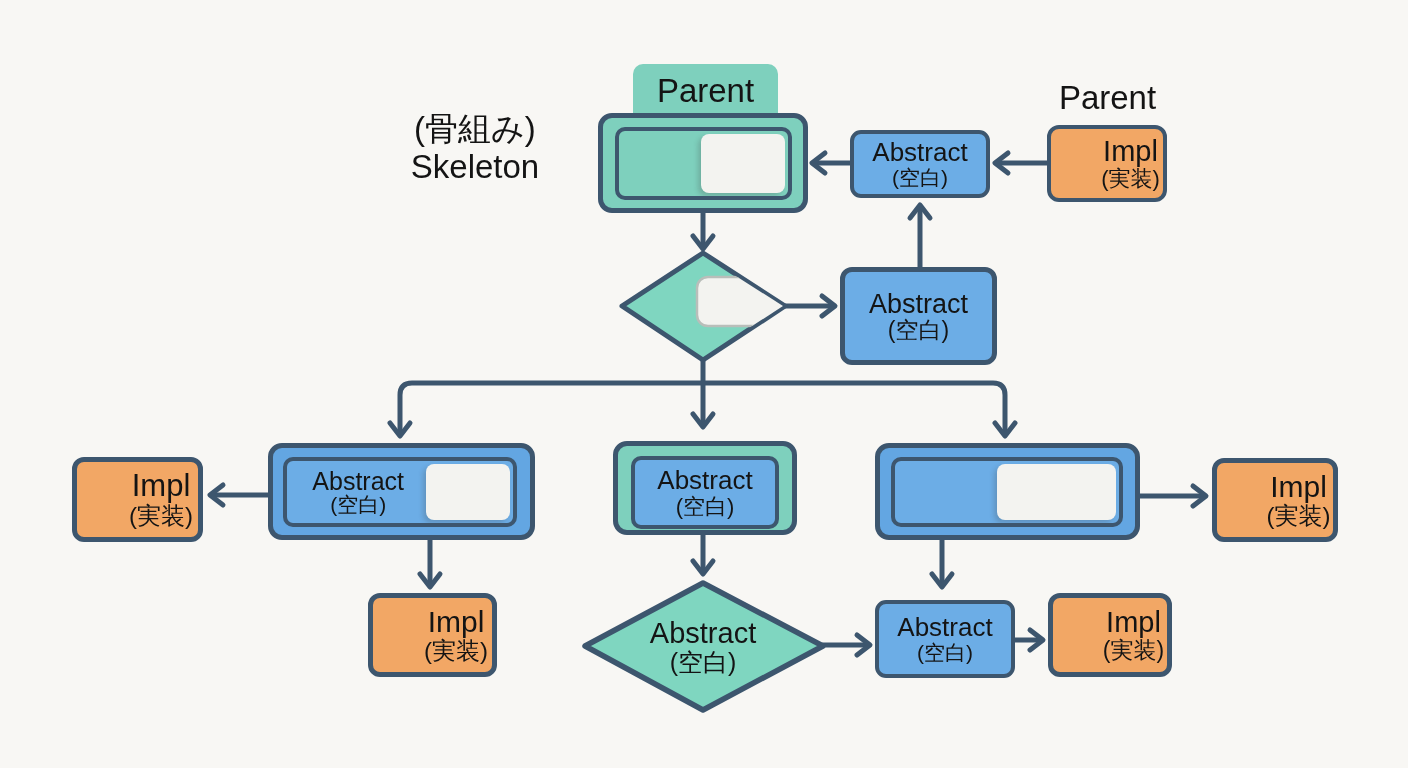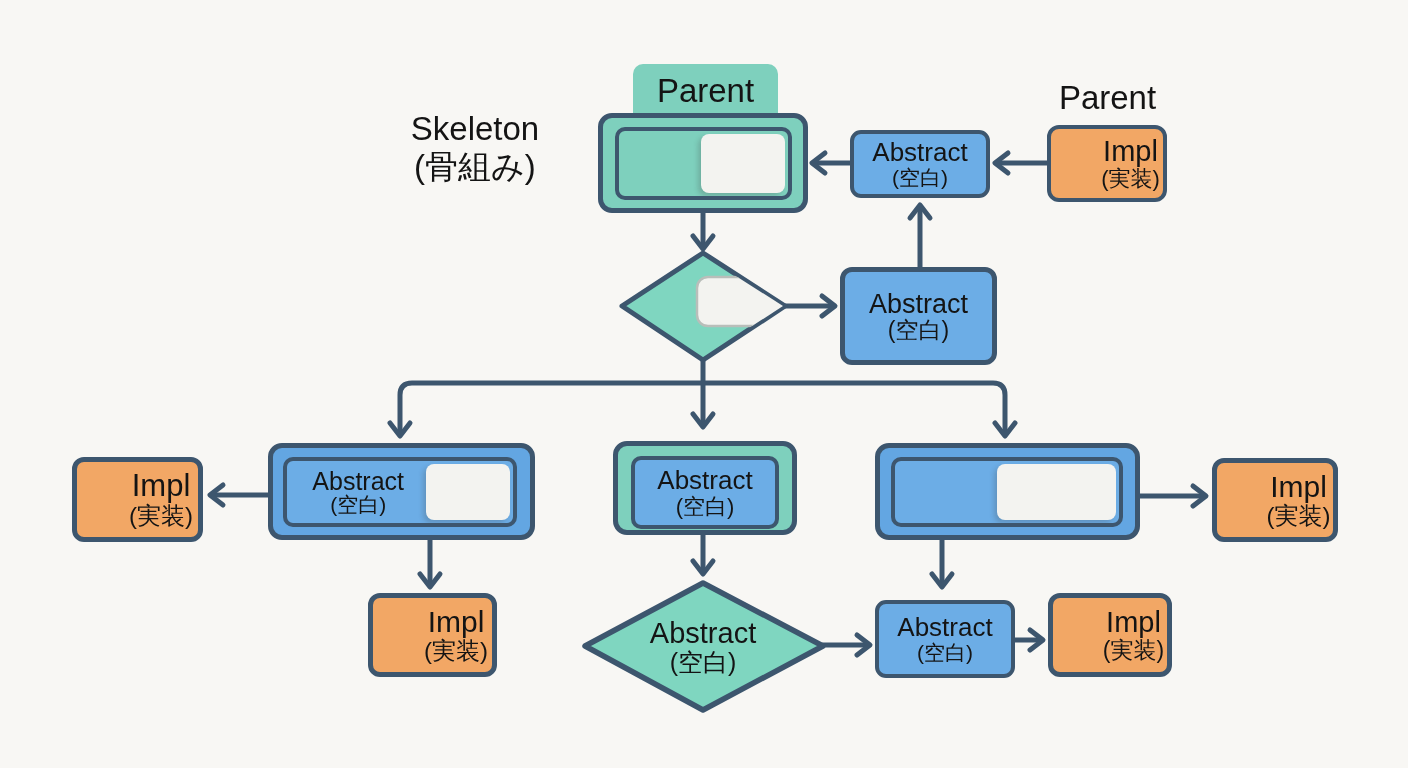--- a/index.html
+++ b/index.html
@@ -104,22 +104,22 @@
     <path d="M420 574 L430 587 L440 574"></path>
     <path d="M693 561 L703 574 L713 561"></path>
     <path d="M857 635 L870 645 L857 655"></path>
     <path d="M932 574 L942 587 L952 574"></path>
     <path d="M1030 630 L1043 640 L1030 650"></path>
     <path d="M1193 486 L1206 496 L1193 506"></path>
   </g>
 </svg>
 
 <div class="float-label" style="left:380px; top:110px; width:190px;">
+  <div>(骨組み)</div>
   <div>Skeleton</div>
-  <div>(骨組み)</div>
 </div>
 
 <div class="float-label" style="left:1040px; top:79px; width:135px;">Parent</div>
 
 <div class="tab" style="left:633px; top:64px; width:145px; height:60px;">
   <span>Parent</span>
 </div>
 
 <div class="node teal r14 z3" style="left:598px; top:113px; width:210px; height:100px;">
   <div class="split-inner teal" style="left:12px; top:9px; width:177px; height:73px;">

